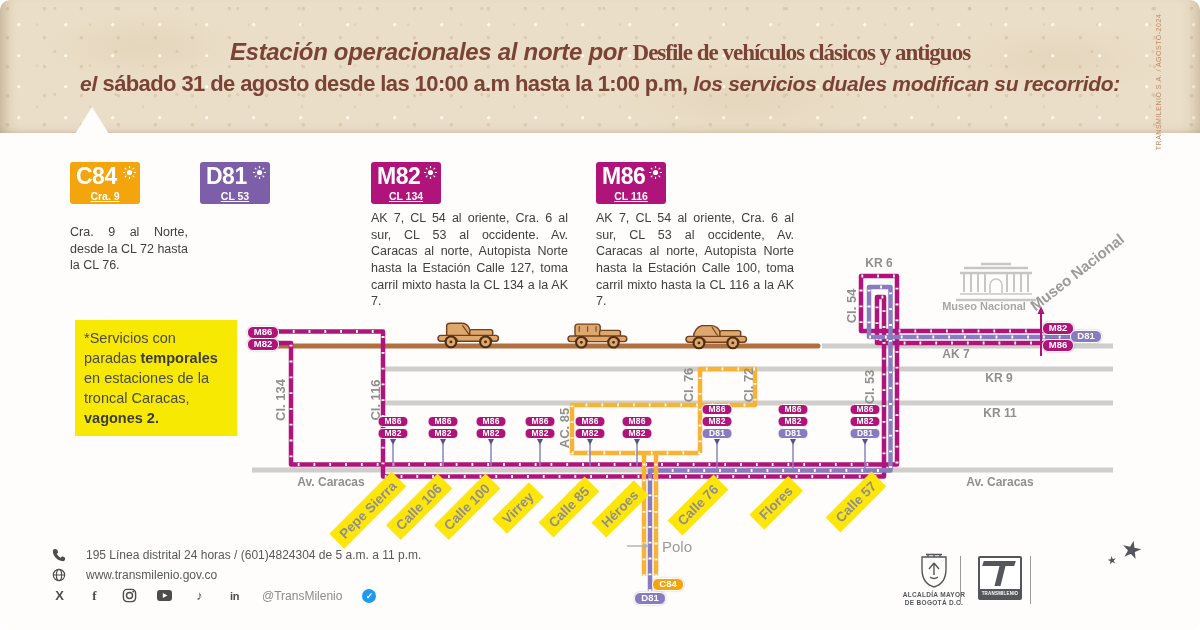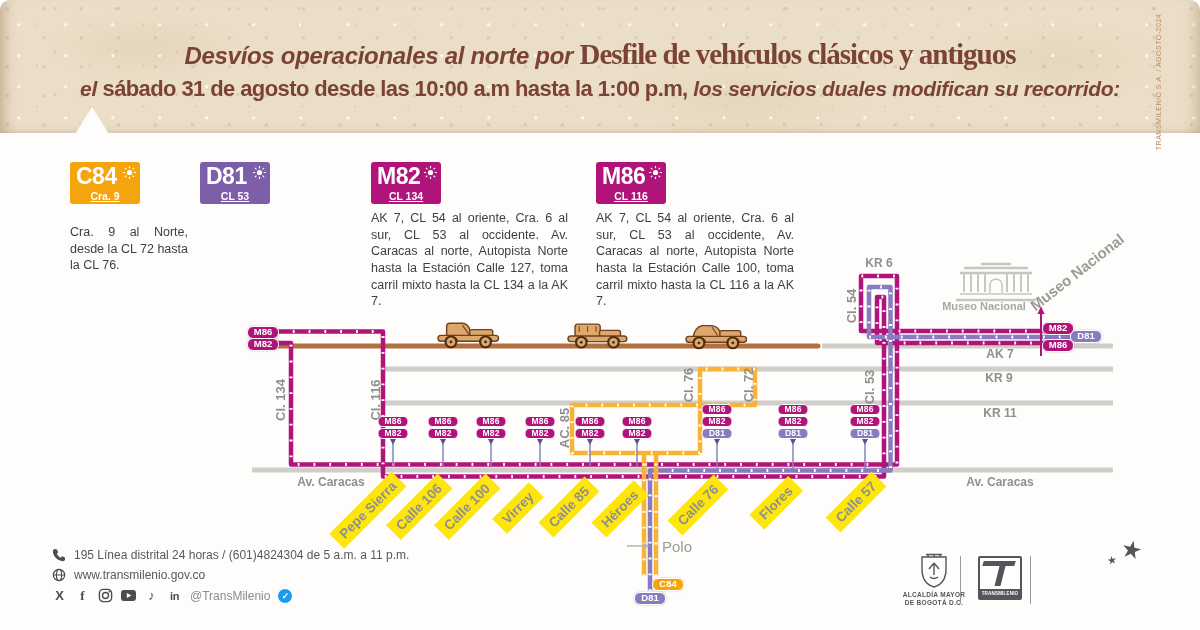--- a/index.html
+++ b/index.html
@@ -15,21 +15,21 @@
       radial-gradient(circle at 90% 20%, rgba(195,170,128,.32) 0 1.3px, transparent 1.9px),
       radial-gradient(ellipse 140px 50px at 12% 35%, rgba(208,188,150,.25), transparent 70%),
       radial-gradient(ellipse 180px 60px at 62% 75%, rgba(208,188,150,.22), transparent 70%),
       radial-gradient(ellipse 150px 55px at 88% 45%, rgba(208,188,150,.22), transparent 70%);
     background-size:37px 29px,53px 41px,47px 31px,61px 43px,auto,auto,auto;
     box-shadow:inset 16px 0 14px -12px rgba(120,90,50,.35), inset -16px 0 14px -12px rgba(120,90,50,.28),
                inset 0 -8px 10px -8px rgba(120,90,50,.25);
     text-align:center;color:#7A4336;}
   .banner .line1{margin-top:38px;white-space:nowrap;}
   .banner .line1 .it{font-style:italic;font-weight:bold;font-size:24px;letter-spacing:-.3px;}
-  .banner .line1 .big{font-family:"Liberation Serif", serif;font-weight:bold;font-size:29px;letter-spacing:-1px;}
+  .banner .line1 .big{font-family:"Liberation Serif", serif;font-weight:bold;font-size:23px;letter-spacing:-1px;}
   .banner .line2{margin-top:5px;white-space:nowrap;font-size:21px;}
   .banner .line2 .it{font-style:italic;font-weight:bold;letter-spacing:-.3px;}
   .banner .line2 .bd{font-weight:bold;letter-spacing:-.6px;font-size:22px;}
   .notch{position:absolute;left:75px;top:107px;width:0;height:0;
     border-left:17px solid transparent;border-right:17px solid transparent;border-bottom:27px solid #FEFDFB;}
   .edge-note{position:absolute;left:1158px;top:82px;transform:translate(-50%,-50%) rotate(-90deg);
     font-size:7px;color:#BE8A66;letter-spacing:.5px;white-space:nowrap;}
 
   
   .route-badge{position:absolute;width:70px;height:42px;border-radius:3px;color:#fff;}
@@ -62,21 +62,21 @@
     margin-bottom:1px;letter-spacing:.2px;}
   .spill.violet{background:#897BC0;}
 
   .tpill{position:absolute;width:32px;height:13px;box-sizing:border-box;border:1.5px solid #fff;border-radius:6px;
     background:#B0147B;color:#fff;font-weight:bold;font-size:9.5px;line-height:10.5px;text-align:center;
     box-shadow:0 0 2px rgba(0,0,0,.25);}
   .tpill.violet{background:#897BC0;}
   .tpill.orange{background:#F4A40C;}
 
   
-  .frow{position:absolute;left:52px;color:#58595B;font-size:12px;display:flex;align-items:center;gap:8px;}
+  .frow{position:absolute;left:52px;color:#58595B;font-size:12px;display:flex;align-items:center;gap:20px;}
   .sicon{display:inline-flex;align-items:center;justify-content:center;width:15px;height:15px;
     font-weight:bold;color:#4D4D4D;font-size:13px;}
   .verified{display:inline-flex;align-items:center;justify-content:center;width:14px;height:14px;border-radius:50%;
     background:#1D9BF0;color:#fff;font-size:9px;font-weight:bold;}
   .logo-div{position:absolute;width:1px;height:48px;background:#9a9a98;top:556px;}
   .alc{position:absolute;left:896px;top:553px;width:76px;text-align:center;color:#54565B;}
   .alc .txt{font-size:6.5px;font-weight:bold;letter-spacing:.3px;line-height:1.3;margin-top:2px;}
   .tmbox{position:absolute;left:978px;top:556px;width:40px;height:40px;border:2.5px solid #54565B;border-radius:2px;
     background:#fff;overflow:hidden;}
   .tmbox .tbar{position:absolute;left:3px;top:3px;width:32px;height:5px;background:#54565B;transform:skewX(-18deg);}
@@ -88,21 +88,21 @@
   .star-big{position:absolute;left:1121px;top:536px;color:#54565B;font-size:24px;transform:rotate(12deg);}
   .star-small{position:absolute;left:1107px;top:554px;color:#54565B;font-size:11px;transform:rotate(-10deg);}
 </style>
 </head>
 <body>
 
 <div id="canvas">
 
   <div class="banner">
     <div class="line1">
-      <span class="it">Desvíos operacionales al norte por </span><span class="big">Desfile de vehículos clásicos y antiguos</span>
+      <span class="it">Estación operacionales al norte por </span><span class="big">Desfile de vehículos clásicos y antiguos</span>
     </div>
     <div class="line2">
       <span class="it">el </span><span class="bd">sábado 31 de agosto desde las 10:00 a.m hasta la 1:00 p.m,</span><span class="it"> los servicios duales modifican su recorrido:</span>
     </div>
   </div>
   <div class="notch"></div>
   <div class="edge-note">TRANSMILENIO S.A. / AGOSTO-2024</div>
 
   <div class="route-badge" style="left:70px;top:162px;background:#F4A40C">
     <span class="code">C84</span>
@@ -144,20 +144,23 @@
     <svg class="sun" viewBox="0 0 20 20">
         <circle cx="10" cy="10" r="4" fill="#fff"></circle>
         <g stroke="#fff" stroke-width="1.8">
           <path d="M10 0v3.4M10 16.6V20M0 10h3.4M16.6 10H20M2.9 2.9l2.4 2.4M14.7 14.7l2.4 2.4M17.1 2.9l-2.4 2.4M5.3 14.7l-2.4 2.4"></path>
         </g>
       </svg>
     <span class="street">CL 116</span>
   </div>
   <div class="desc" style="left:596px;top:210px;width:198px">AK 7, CL 54 al oriente, Cra. 6 al sur, CL 53 al occidente, Av. Caracas al norte, Autopista Norte hasta la Estación Calle 100, toma carril mixto hasta la CL 116 a la AK 7.</div>
 
+  <div class="notebox">
+    <span>*Servicios con paradas </span><b>temporales</b><span> en estaciones de la troncal Caracas, </span><b>vagones 2.</b>
+  </div>
 
   <svg width="1200" height="630" viewBox="0 0 1200 630" style="position:absolute;left:0;top:0">
     <g fill="none" stroke-linejoin="round">
 
       <path d="M822 346 H1113" stroke="#CFCECB" stroke-width="5"></path>
       <path d="M383 369 H1113" stroke="#CFCECB" stroke-width="5"></path>
       <path d="M383 403 H1113" stroke="#CFCECB" stroke-width="5"></path>
       <path d="M252 470 H1113" stroke="#CFCECB" stroke-width="5"></path>
 
       <path d="M279 346 H818" stroke="#B26F3F" stroke-width="5" stroke-linecap="round"></path>
@@ -270,21 +273,21 @@
 
   <div class="vlabel" style="left:280px;top:400px">Cl. 134</div>
   <div class="vlabel" style="left:375px;top:400px">Cl. 116</div>
   <div class="vlabel" style="left:564px;top:428px">AC. 85</div>
   <div class="vlabel" style="left:688px;top:385px">Cl. 76</div>
   <div class="vlabel" style="left:748px;top:385px">Cl. 72</div>
   <div class="vlabel" style="left:869px;top:387px">Cl. 53</div>
   <div class="vlabel" style="left:851px;top:306px">Cl. 54</div>
   <div class="hlabel" style="left:879px;top:263px">KR 6</div>
 
-  <div class="hlabel" style="left:1000px;top:354px">AK 7</div>
+  <div class="hlabel" style="left:956px;top:354px">AK 7</div>
   <div class="hlabel" style="left:999px;top:378px">KR 9</div>
   <div class="hlabel" style="left:1000px;top:413px">KR 11</div>
   <div class="hlabel" style="left:331px;top:482px">Av. Caracas</div>
   <div class="hlabel" style="left:1000px;top:482px">Av. Caracas</div>
 
   <div class="mus-cap" style="left:984px;top:306px">Museo Nacional</div>
   <div class="dlabel" style="left:1077px;top:272px">Museo Nacional</div>
   <div class="polo" style="left:662px;top:546px">Polo</div>
 
   <div class="tpill" style="left:247px;top:325.5px">M86</div>

